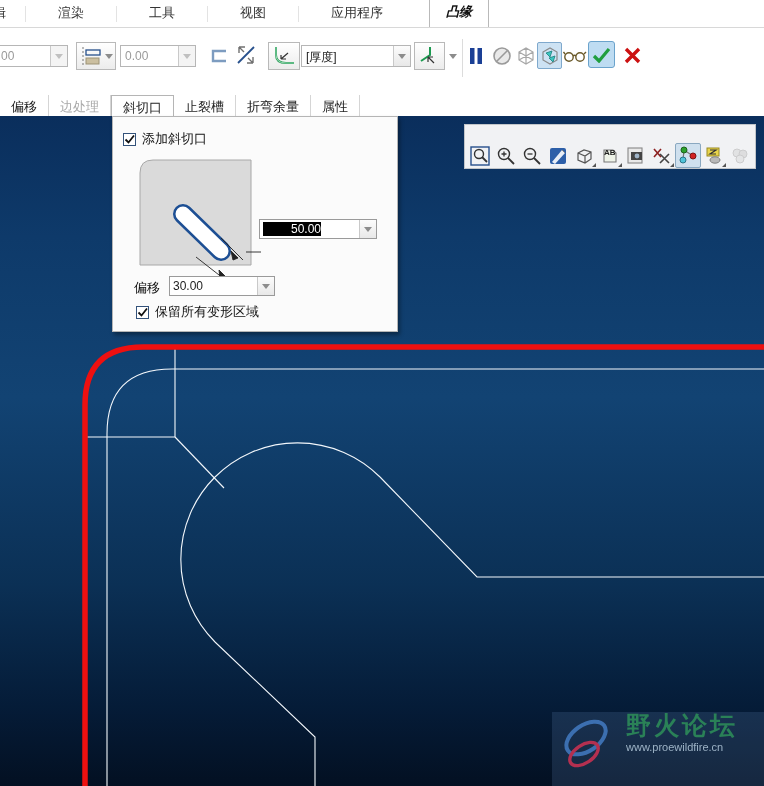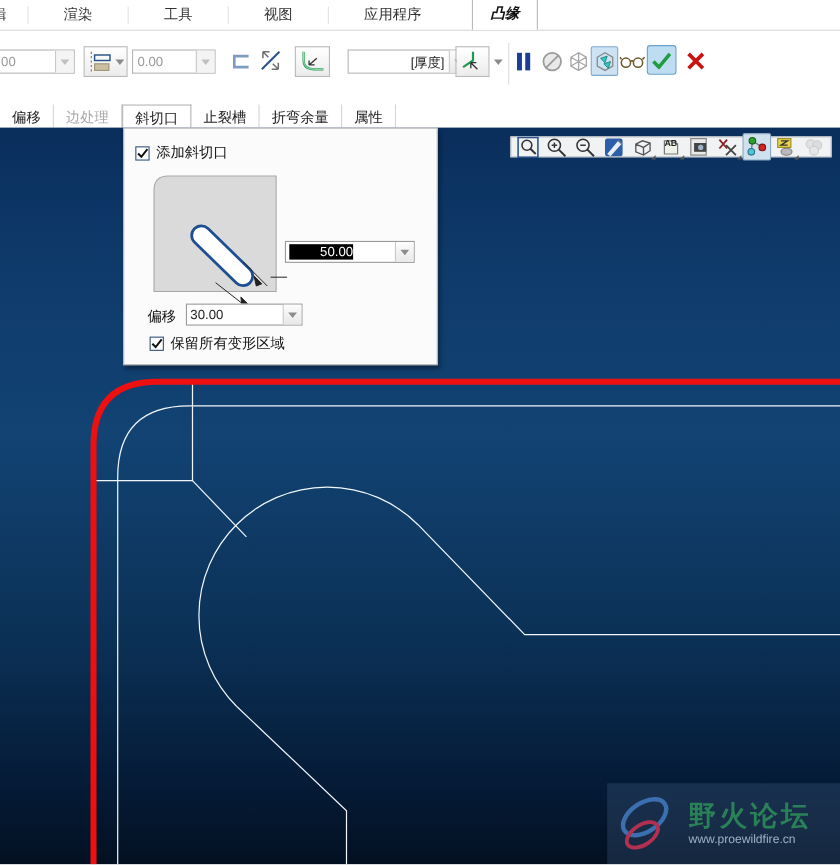--- a/index.html
+++ b/index.html
@@ -37,22 +37,22 @@
   .tab { padding:3px 11px 4px 11px; color:#222; white-space:nowrap; border-right:1px solid #d5d5d5; }
   .tab.disabled { color:#a8a8a8; }
   .tab.active { font-weight:normal; background:#fff; border:1px solid #b5b5b5; border-bottom:none; }
 
   
   .canvas { position:absolute; left:0; top:116px; width:764px; height:670px;
             background:linear-gradient(180deg,#0a2e5c 0%,#0e3a6a 18%,#124373 42%,#0b3055 70%,#051c38 88%,#031022 100%); }
   .canvas svg { position:absolute; left:0; top:0; }
 
   
-  .viewbar { position:absolute; left:464px; top:124px; height:19px; background:#f1f2f4;
-             border:1px solid #c2c6ca; display:flex; align-items:center; padding:0 2px; }
+  .viewbar { position:absolute; left:464px; top:124px; height:45px; background:#f1f2f4;
+             border:1px solid #c2c6ca; display:flex; align-items:flex-end; padding:0 2px; }
   .vb-btn { width:26px; height:25px; display:flex; align-items:center; justify-content:center; position:relative; }
   .vb-btn.active { background:#cfe0ee; border:1px solid #8aa8c0; border-radius:2px; }
   .vb-btn.disabled { opacity:.45; }
   .vb-corner { position:absolute; right:1px; bottom:1px; width:0; height:0;
                border-left:4px solid transparent; border-top:4px solid transparent; border-bottom:4px solid #555; }
   .ab-glyph { font-size:8px; font-weight:bold; color:#222; position:absolute; left:7px; top:5px; }
 
   
   .panel { position:absolute; left:112px; top:116px; width:286px; height:216px; background:#fbfbfb;
            border:1px solid #b5b5b5; box-shadow:2px 3px 4px rgba(0,0,0,.35); }
@@ -60,21 +60,21 @@
   .chk { width:13px; height:13px; background:#fff; border:1px solid #33527a; display:flex; align-items:center; justify-content:center; }
   .chk svg { display:block; }
   .chklabel { color:#111; }
   .field { position:absolute; display:flex; height:20px; border:1px solid #9a9a9a; background:#fff; }
   .field .txt { flex:1; padding:2px 3px; font-size:12px; white-space:nowrap; overflow:hidden; }
   .field .txt .sel { background:#000; color:#fff;padding-left:28px; }
   .offset-label { position:absolute; color:#111; }
 
   
   .watermark { position:absolute; right:0; bottom:0; width:212px; height:74px;
-               background:rgba(110,150,200,.18); display:flex; align-items:center; }
+               background:rgba(110,150,200,.18); display:flex; }
   .wm-text { display:flex; flex-direction:column; margin-left:2px; }
   .wm-title { color:#2a8157; font-weight:bold; font-size:25px; letter-spacing:3px; line-height:1.1; }
   .wm-url { color:#9db3c6; font-size:11px; margin-top:1px; }
 </style>
 </head>
 <body>
 
 <div id="stage">
 
   <div class="menubar">
@@ -130,21 +130,21 @@
     </div>
 
     <div class="tb icon-btn raised" style="left:268px; top:13px; width:32px; height:28px;">
       <svg width="24" height="22">
         <path d="M4,2 L4,10 Q4,18 14,18 L22,18" fill="none" stroke="#1c9a50" stroke-width="2"></path>
         <path d="M4,2 L4,10 Q4,18 14,18 L22,18" fill="none" stroke="#bfe8cf" stroke-width="0.8"></path>
         <path d="M16,8 L9,14 M9,14 L14,14 M9,14 L9,10" stroke="#333" stroke-width="1.2" fill="none"></path>
       </svg>
     </div>
 
-    <div class="tb combo" style="left:316px; top:16px; width:110px;text-align:right;">
+    <div class="tb combo" style="left:301px; top:16px; width:110px;">
       <div class="val">[厚度]</div>
       <div class="dd-btn">
           <div class="arr"></div>
         </div>
     </div>
 
     <div class="tb icon-btn raised" style="left:414px; top:13px; width:31px; height:28px;">
       <svg width="22" height="22">
         <path d="M11,2 L11,10 L2,16" fill="none" stroke="#1c9a50" stroke-width="2"></path>
         <path d="M15,18 L9,12 M9,12 L9,17 M9,12 L14,12" stroke="#333" stroke-width="1.2" fill="none"></path>

